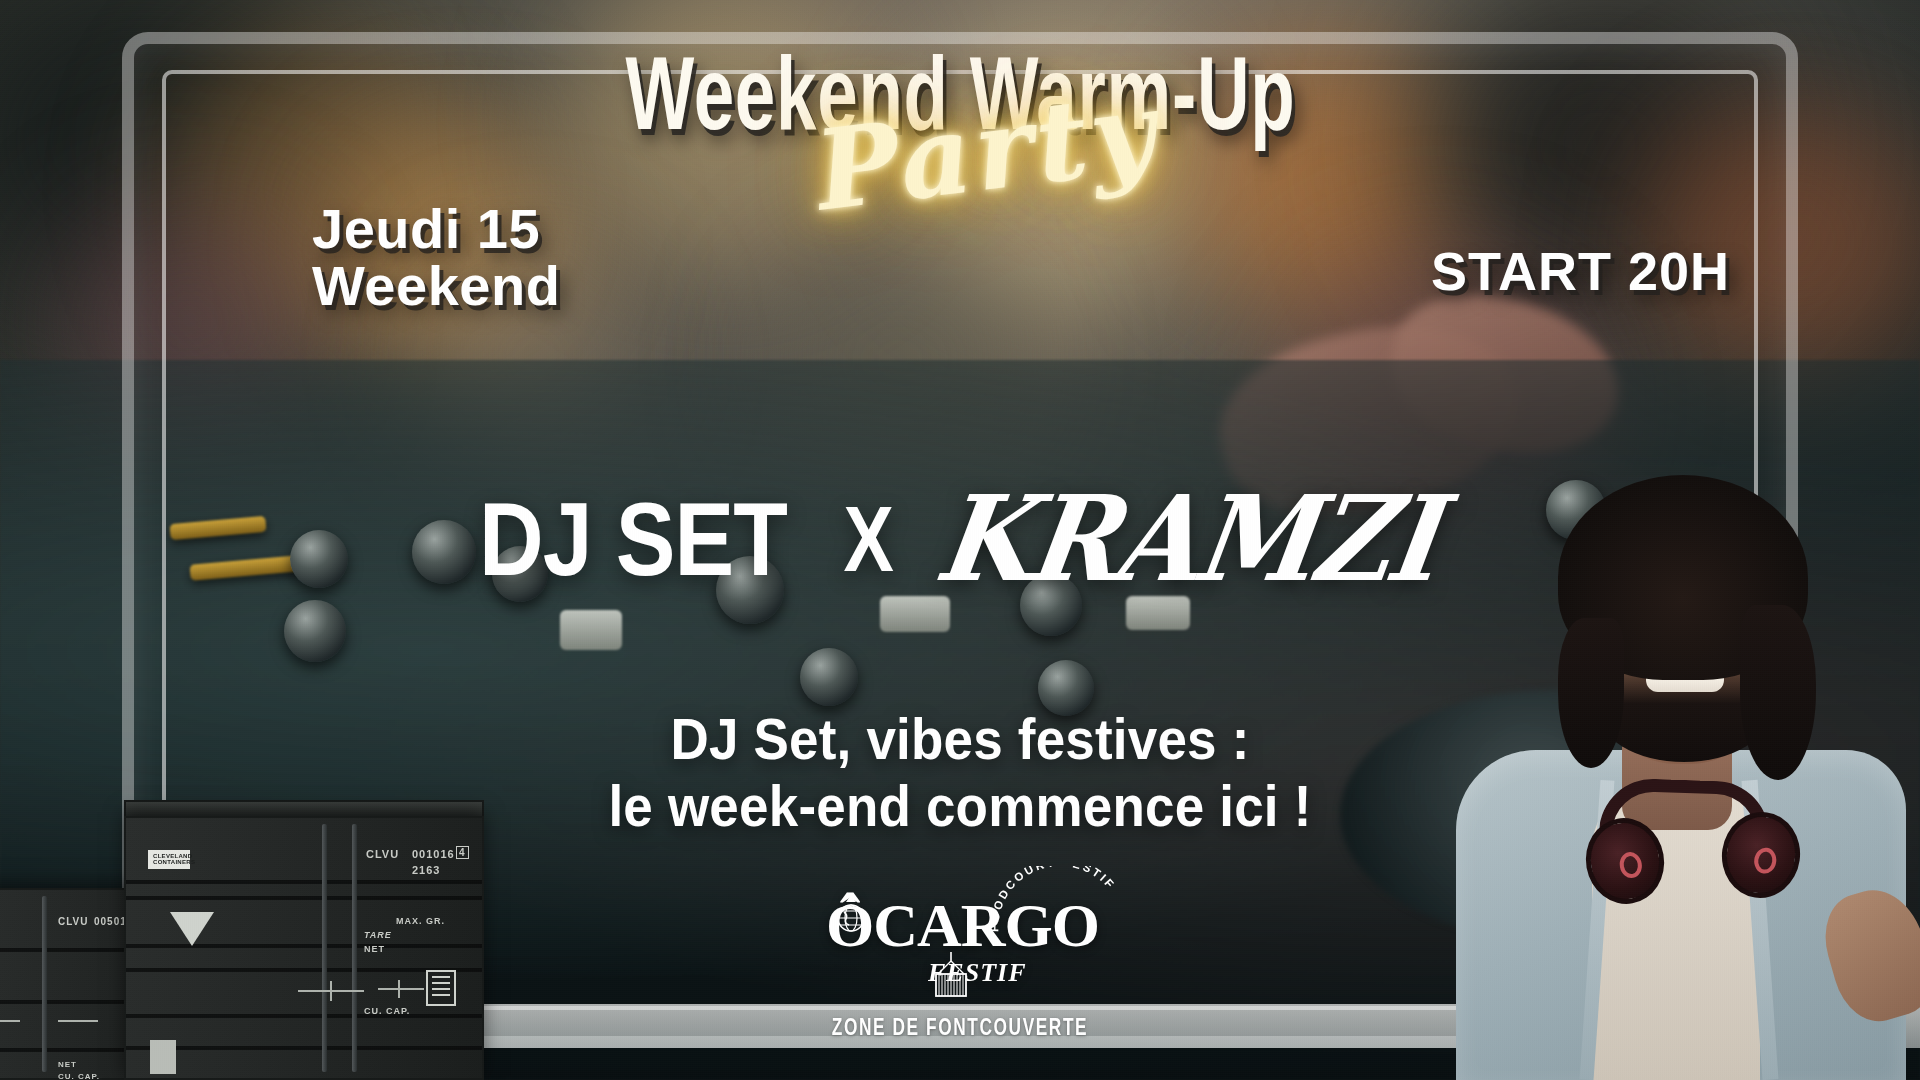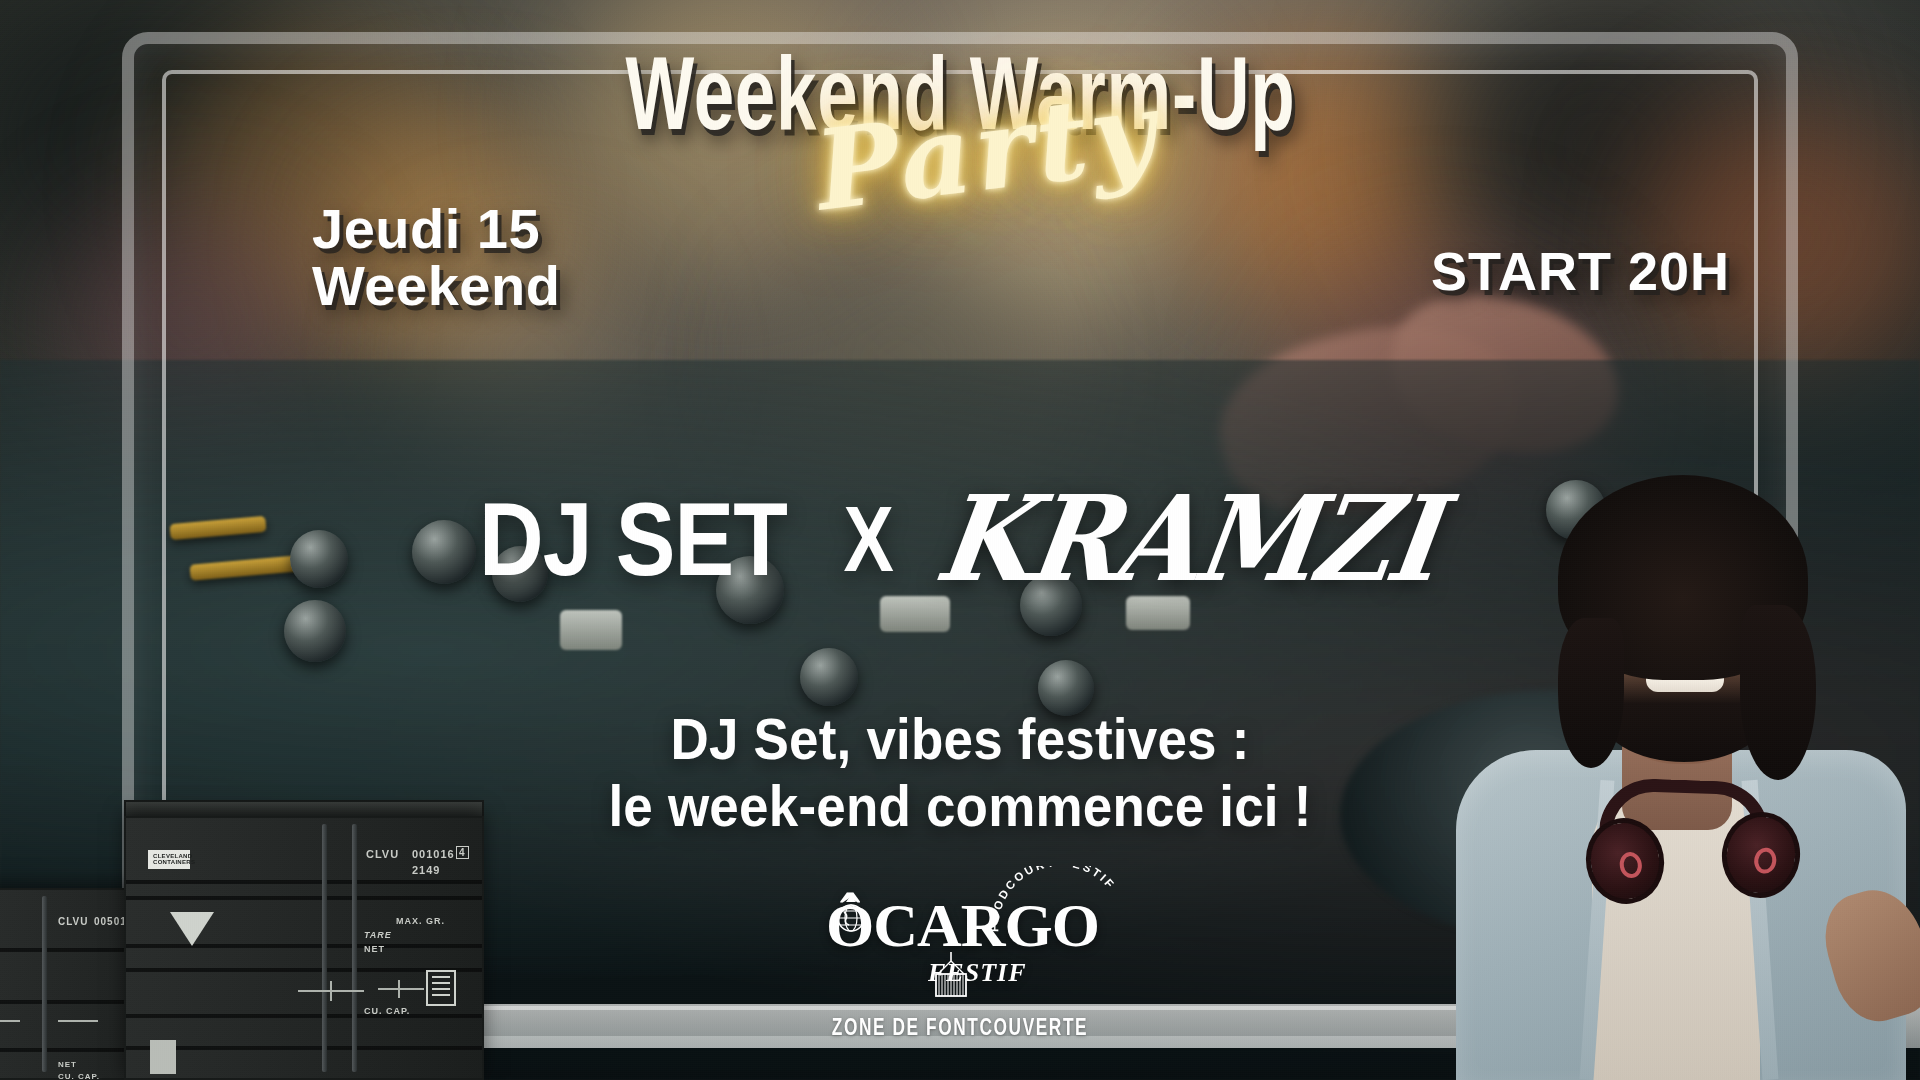--- a/index.html
+++ b/index.html
@@ -493,21 +493,21 @@
       <div class="rib" style="top:196px;"></div>
       <div class="rib" style="top:228px;"></div>
       <div class="vbar" style="left:196px;"></div>
       <div class="vbar" style="left:226px;"></div>
 
       <div class="clabel" style="left:22px; top:32px; width:42px;">CLEVELAND CONTAINERS</div>
 
       <div class="ctext" style="left:240px; top:30px; font-size:11px;">CLVU</div>
       <div class="ctext" style="left:286px; top:30px; font-size:11px;">001016</div>
       <div class="ctext" style="left:330px; top:28px; font-size:10px; border:1px solid #c9ccc7; padding:0 2px;">4</div>
-      <div class="ctext" style="left:286px; top:46px; font-size:11px;">2149</div>
+      <div class="ctext" style="left:286px; top:46px; font-size:11px;">2163</div>
 
       <div class="tri" style="left:44px; top:94px;"></div>
 
       <div class="ctext" style="left:238px; top:98px; font-size:9px;padding-left:32px;">MAX. GR.</div>
       <div class="ctext" style="left:238px; top:112px; font-size:9px;font-style:italic;">TARE</div>
       <div class="ctext" style="left:238px; top:126px; font-size:9px;">NET</div>
       <div class="ctext" style="left:238px; top:188px; font-size:9px;">CU. CAP.</div>
 
       <div class="placard" style="left:300px; top:152px;">
           <i></i>

